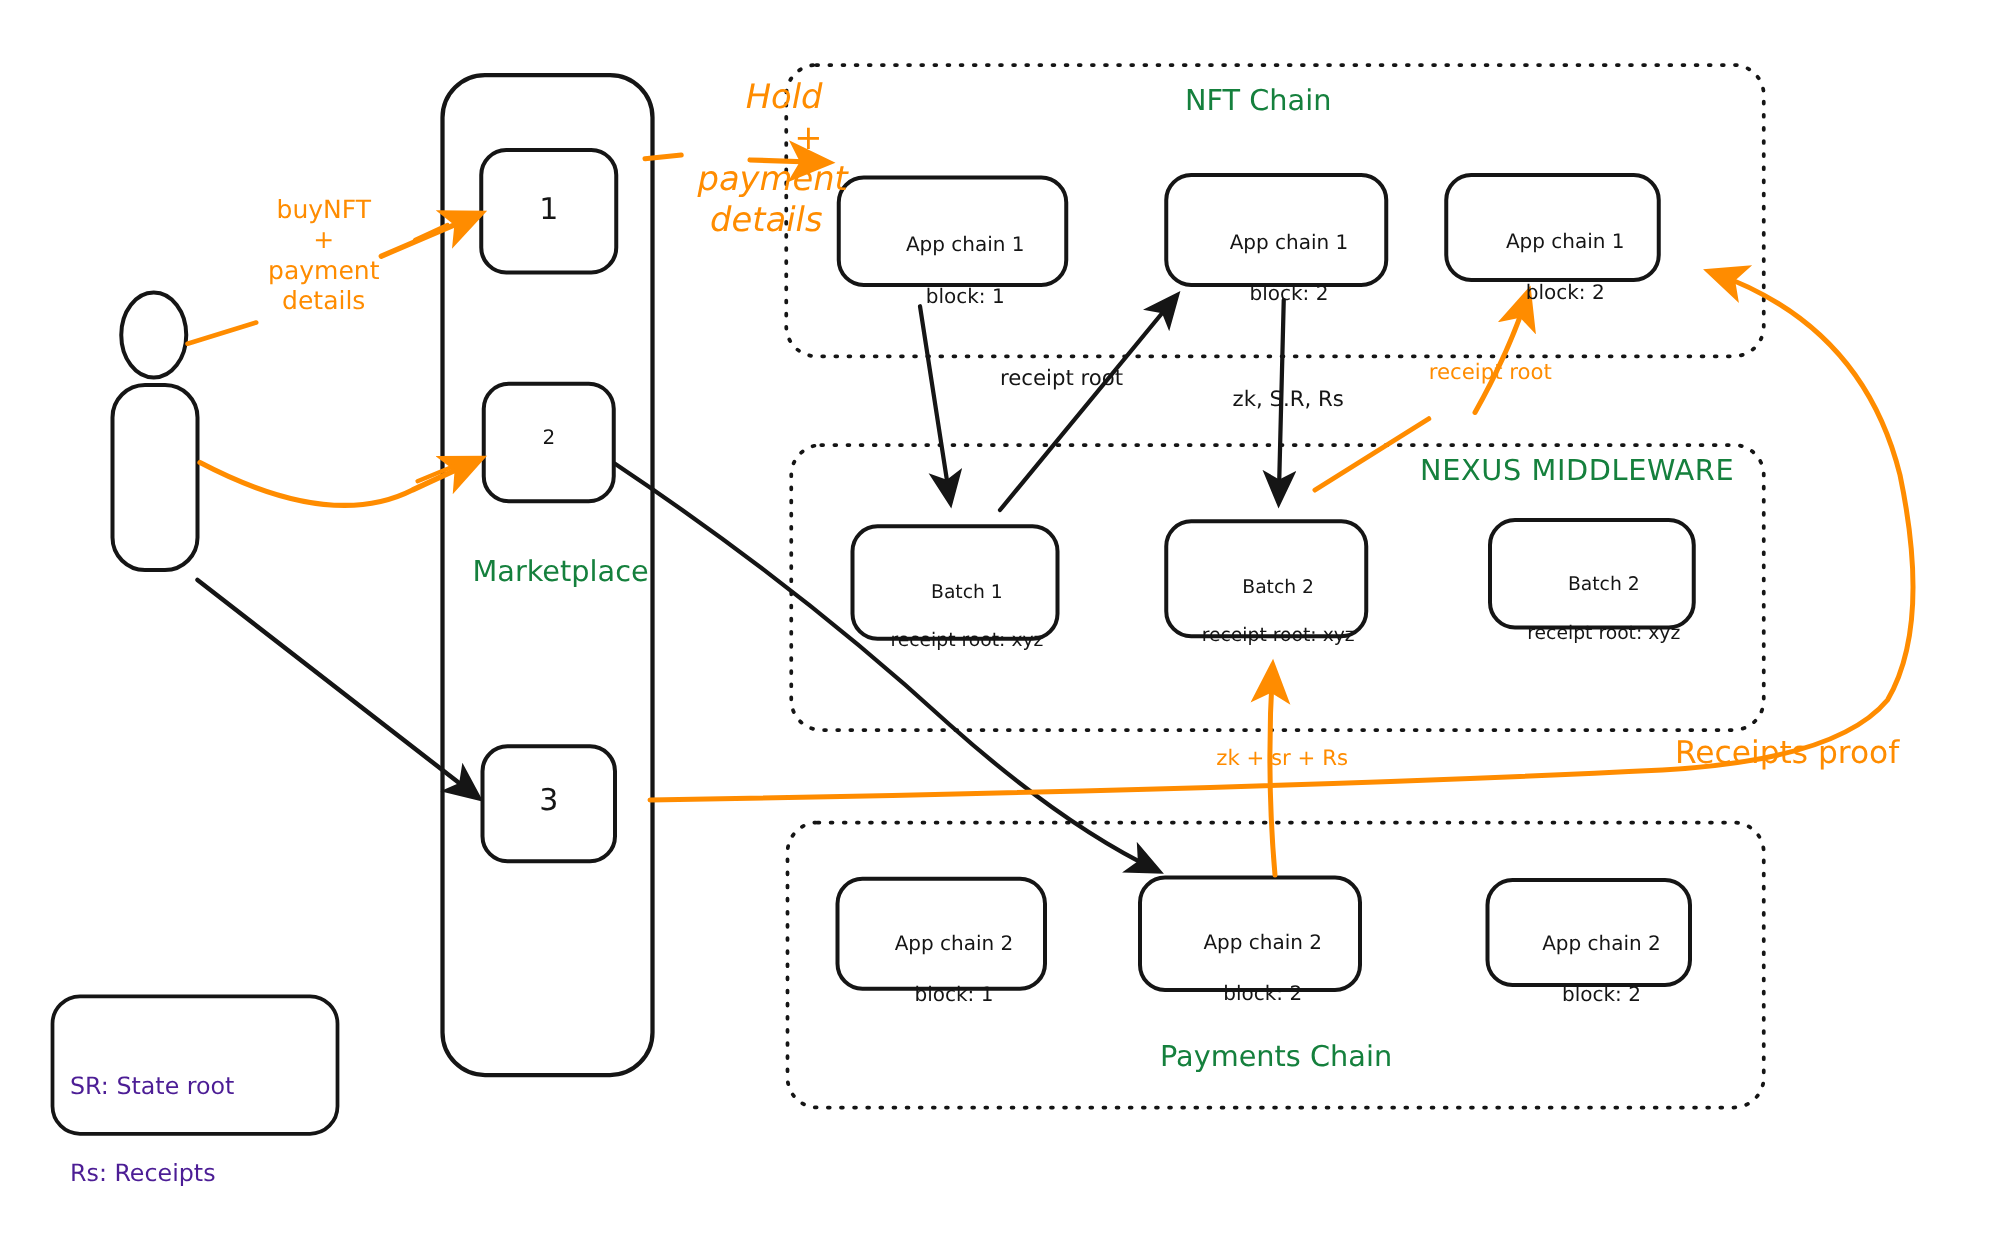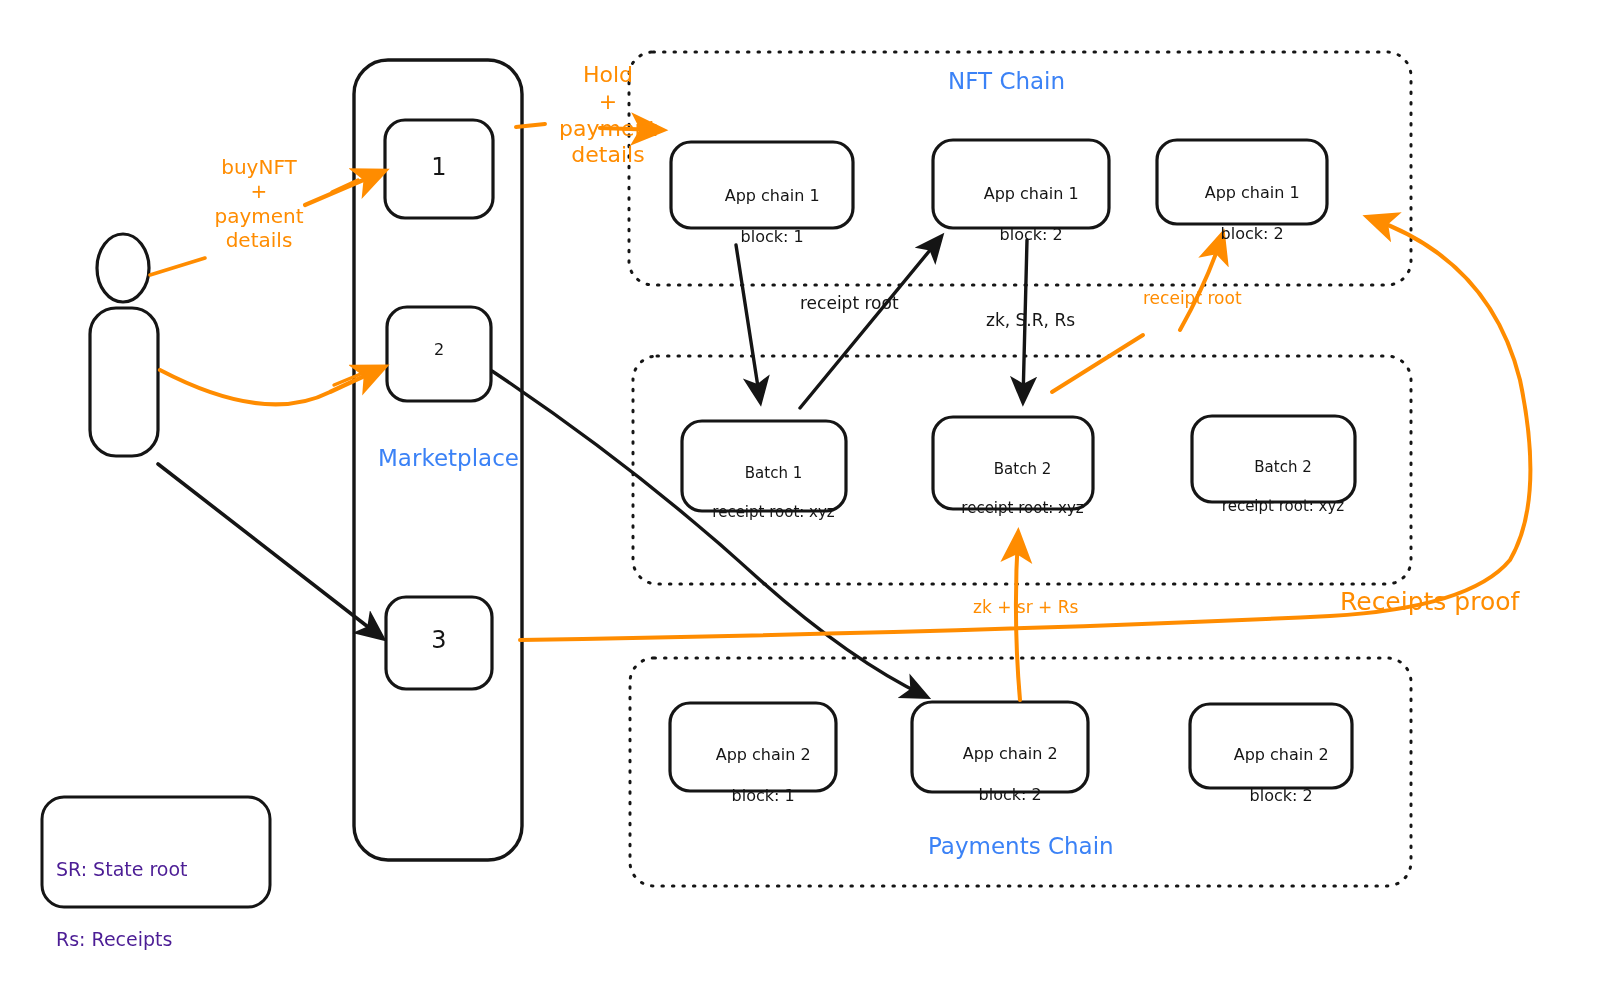--- a/index.html
+++ b/index.html
@@ -39,21 +39,21 @@
     position: absolute;
     text-align: center;
     color: #151515;
     line-height: 1.3;
     white-space: pre;
   }
 
   
   .container-title {
     position: absolute;
-    color: #3b82f6;
+    color: #15803d;
     white-space: pre;
   }
 
   .legend-line {
     display: block;
     color: #4c1d95;
     white-space: pre;
   }
 </style>
 </head>
@@ -186,20 +186,21 @@
   </div>
   <div class="node-text" style="left:933px; top:163px; width:176px; font-size:16px;">
     <span>App chain 1</span><br>
     <span>block: 2</span>
   </div>
   <div class="node-text" style="left:1157px; top:162px; width:170px; font-size:16px;">
     <span>App chain 1</span><br>
     <span>block: 2</span>
   </div>
 
+  <div class="container-title" style="left:1136px; top:364px; font-size:23px; letter-spacing:0.5px;">NEXUS MIDDLEWARE</div>
 
   <div class="node-text" style="left:676px; top:444px; width:176px; font-size:15px;">
     <span>Batch 1</span><br>
     <span>receipt root: xyz</span>
   </div>
   <div class="node-text" style="left:926px; top:440px; width:174px; font-size:15px;">
     <span>Batch 2</span><br>
     <span>receipt root: xyz</span>
   </div>
   <div class="node-text" style="left:1186px; top:438px; width:175px; font-size:15px;">
@@ -220,21 +221,21 @@
   <div class="node-text" style="left:1190px; top:724px; width:162px; font-size:16px;">
     <span>App chain 2</span><br>
     <span>block: 2</span>
   </div>
 
   <div class="lbl lbl-orange" style="left:200px; top:155px; font-size:20px; text-align:center; width:118px;">buyNFT
 +
 payment
 details</div>
 
-  <div class="lbl lbl-orange" style="left:558px; top:62px; font-size:22px; text-align:center; width:100px;">Hold
+  <div class="lbl lbl-orange" style="left:558px; top:62px; font-size:27px; text-align:right; width:100px;font-style:italic;">Hold
 +
 payment
 details</div>
 
   <div class="lbl lbl-black" style="left:800px; top:293px; font-size:17px;">receipt root</div>
 
   <div class="lbl lbl-black" style="left:973px; top:310px; font-size:17px;margin-left:13px;">zk, S.R, Rs</div>
 
   <div class="lbl lbl-orange" style="left:1143px; top:288px; font-size:17px;">receipt root</div>
 

